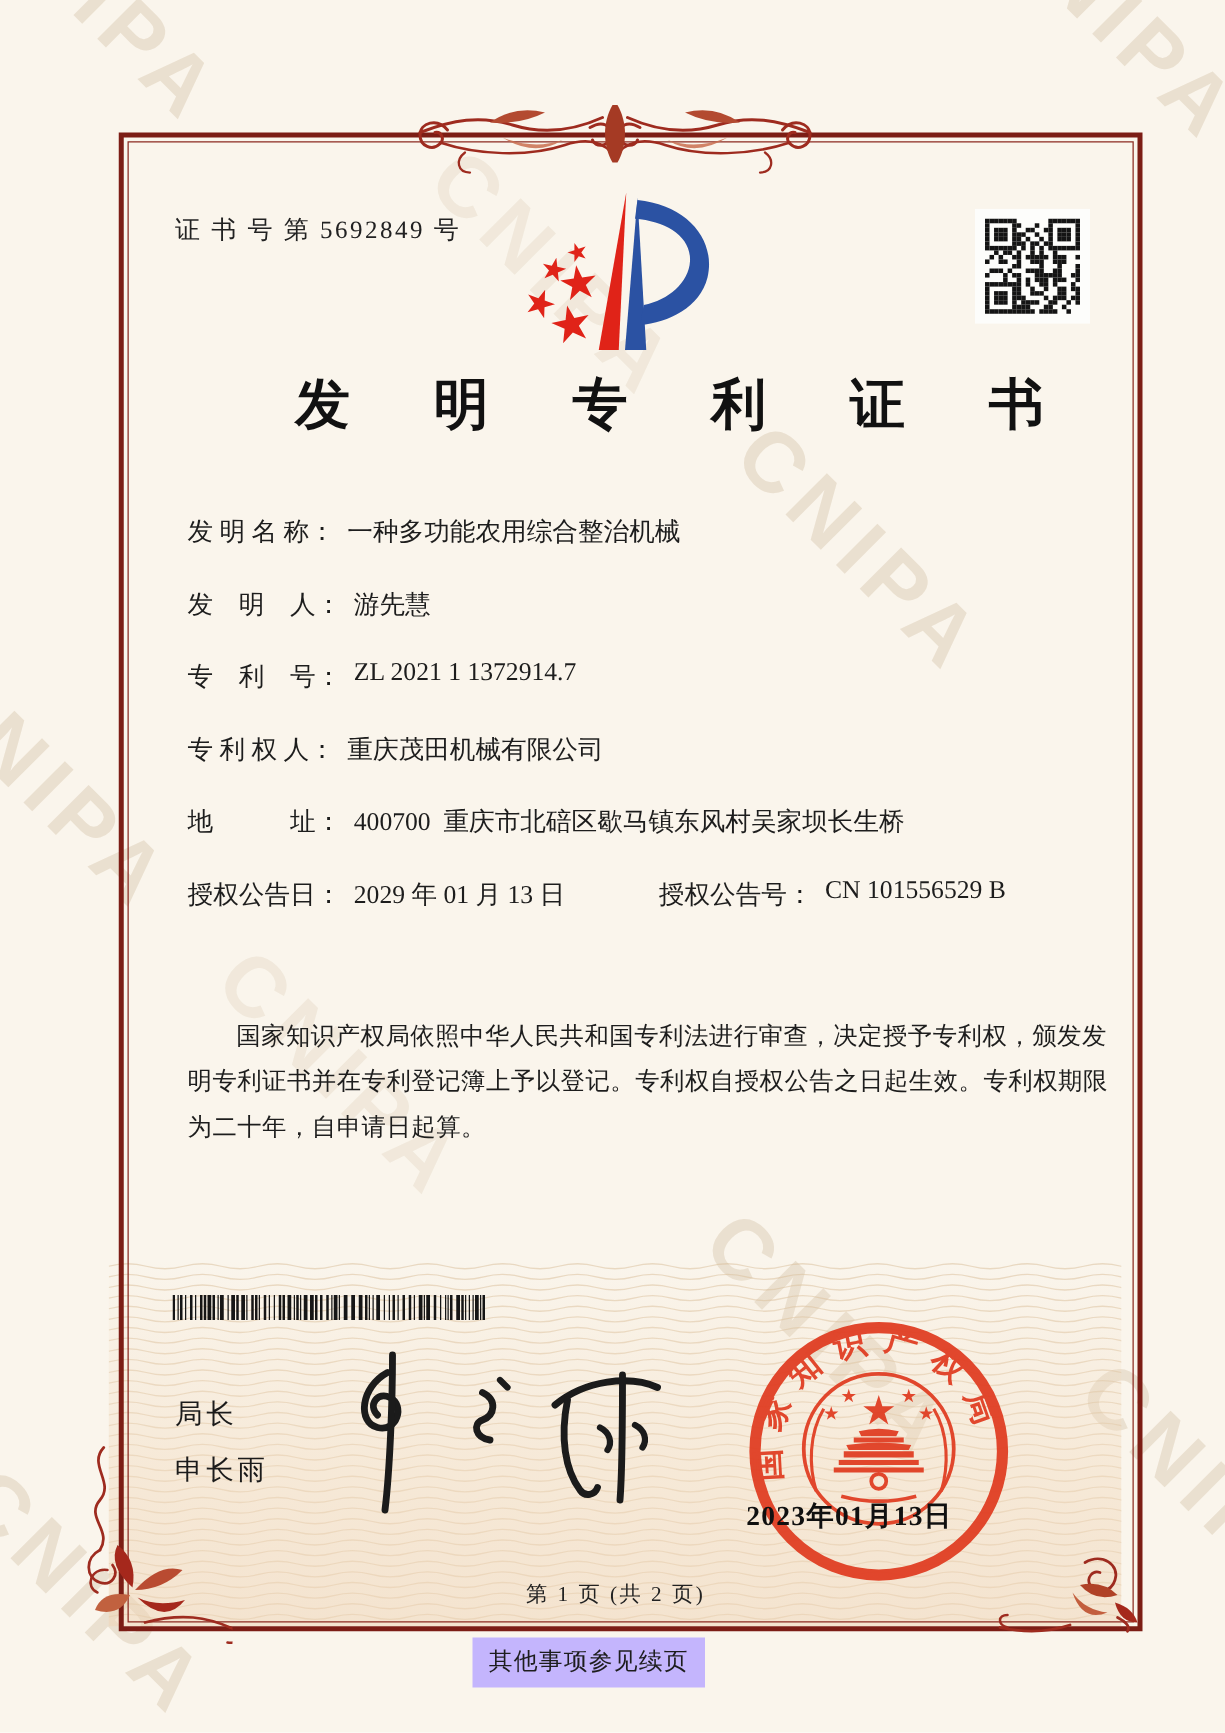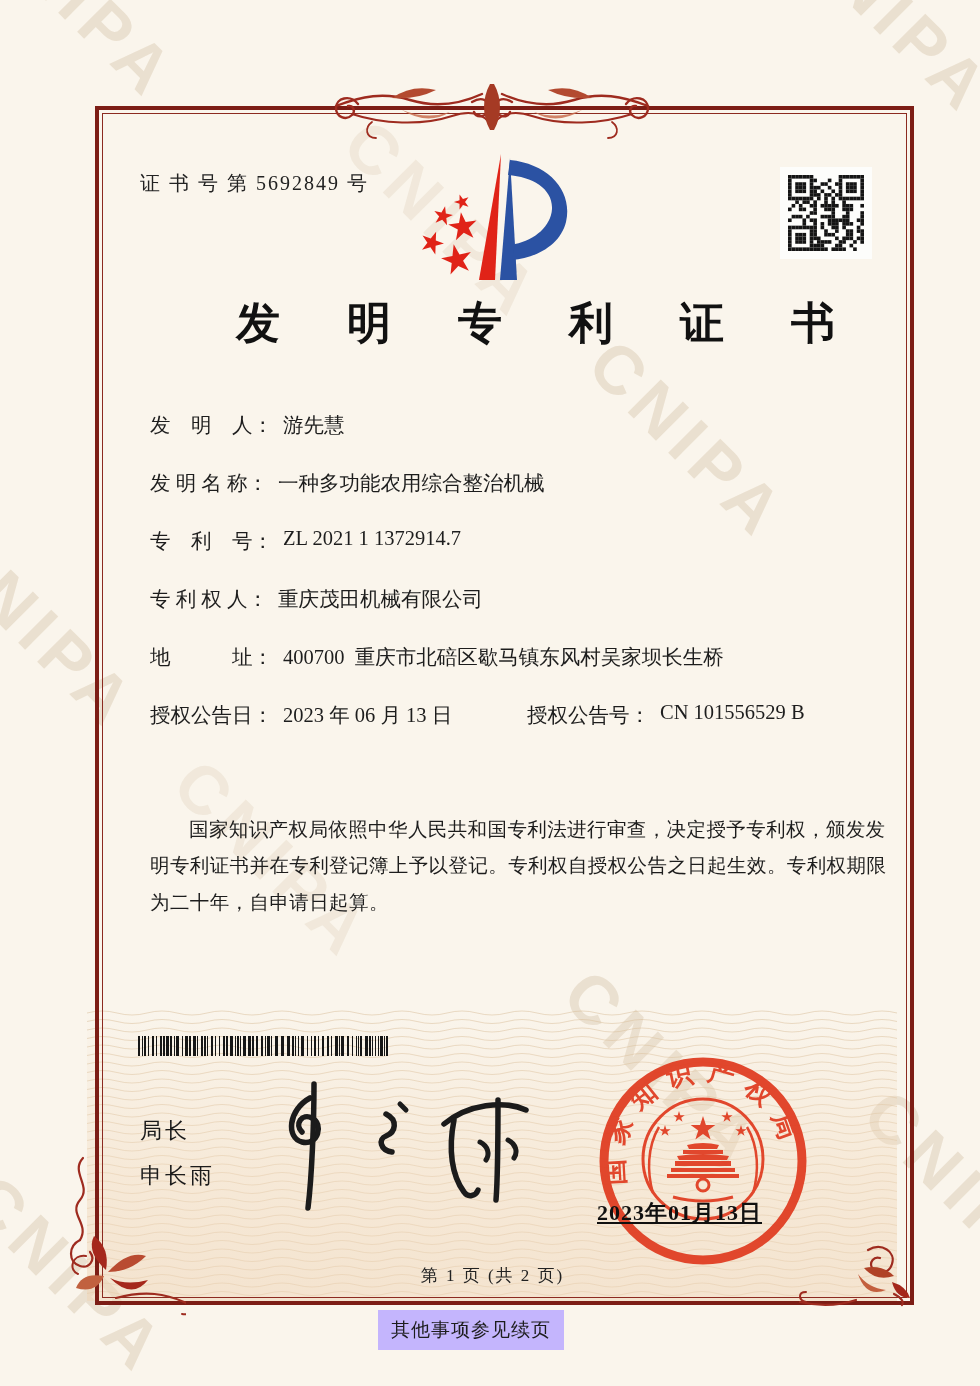--- a/index.html
+++ b/index.html
@@ -24,21 +24,21 @@
   .flabel{white-space:pre;flex-shrink:0;}
   .fvalue{white-space:pre;margin-left:10px;}
   .pair2{position:absolute;left:377px;top:0;display:flex;}
   #body-text{left:138px;top:812px;width:740px;font-size:19.5px;line-height:1.86;color:#1d1d1d;
              letter-spacing:0.4px;}
   #body-text p{margin:0;text-indent:2em;}
   #sig-title,#sig-name{font-family:"Liberation Sans","DejaVu Sans",sans-serif;font-size:22px;
                        color:#1b1b1b;letter-spacing:3px;}
   #sig-title{left:140px;top:1116px;}
   #sig-name{left:140px;top:1161px;}
-  #seal-date{left:597px;top:1198px;font-size:22px;font-weight:600;letter-spacing:1px;color:#101010;z-index:8;text-decoration:underline;}
+  #seal-date{left:597px;top:1198px;font-size:22px;font-weight:600;letter-spacing:1px;color:#101010;z-index:8;}
   #page-num{left:83px;top:1264px;width:819px;text-align:center;font-size:17px;color:#222;letter-spacing:2px;}
   #footer-band{left:378px;top:1310px;width:186px;height:40px;background:#c4b5fd;z-index:3;}
   #footer-note{width:100%;text-align:center;line-height:40px;font-size:19px;color:#1d1d1d;letter-spacing:1px;}
   
   #waves{left:87px;top:1008px;z-index:0;}
   #wave-tint{left:87px;top:1008px;width:810px;height:293px;z-index:0;pointer-events:none;
      background:linear-gradient(180deg,rgba(243,223,199,0) 0%,rgba(242,219,191,0.45) 55%,rgba(239,213,183,0.55) 100%);}
   #waves path{fill:none;stroke:#d8bb96;stroke-opacity:.5;stroke-width:1;}
   #frame,#cert-no,#title,#fields,#body-text{z-index:4;margin-left:12px;}
   #logo,#qr,#barcode,#signature{z-index:5;}
@@ -410,42 +410,42 @@
         <rect x="50.67" y="72.38" width="3.62" height="3.62"></rect>
         <rect x="54.29" y="72.38" width="3.62" height="3.62"></rect>
         <rect x="65.14" y="72.38" width="3.62" height="3.62"></rect>
       </g>
   </svg>
 
   <div id="title" class="abs">发 明 专 利 证 书</div>
 
   <div id="fields" class="abs">
     <div class="field-row">
+      <span class="flabel">发 明 名 称：</span>
+      <span class="fvalue">一种多功能农用综合整治机械</span>
+    </div>
+    <div class="field-row">
       <span class="flabel">发　明　人：</span>
       <span class="fvalue">游先慧</span>
-    </div>
-    <div class="field-row">
-      <span class="flabel">发 明 名 称：</span>
-      <span class="fvalue">一种多功能农用综合整治机械</span>
     </div>
     <div class="field-row">
       <span class="flabel">专　利　号：</span>
       <span class="fvalue">ZL 2021 1 1372914.7</span>
     </div>
     <div class="field-row">
       <span class="flabel">专 利 权 人：</span>
       <span class="fvalue">重庆茂田机械有限公司</span>
     </div>
     <div class="field-row">
       <span class="flabel">地　　　址：</span>
       <span class="fvalue">400700  重庆市北碚区歇马镇东风村吴家坝长生桥</span>
     </div>
     <div class="field-row">
       <span class="flabel">授权公告日：</span>
-      <span class="fvalue">2023 年 06 月 13 日</span>
+      <span class="fvalue">2029 年 01 月 13 日</span>
       <span class="pair2">
         <span class="flabel">授权公告号：</span>
         <span class="fvalue">CN 101556529 B</span>
       </span>
     </div>
   </div>
 
   <div id="body-text" class="abs">
     <p>国家知识产权局依照中华人民共和国专利法进行审查，决定授予专利权，颁发发明专利证书并在专利登记簿上予以登记。专利权自授权公告之日起生效。专利权期限为二十年，自申请日起算。</p>
   </div>

